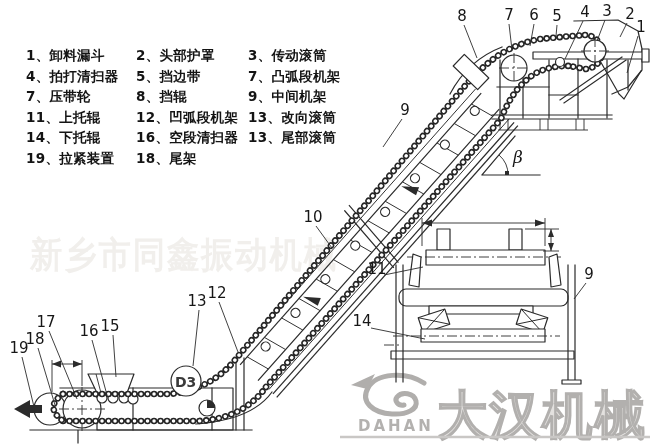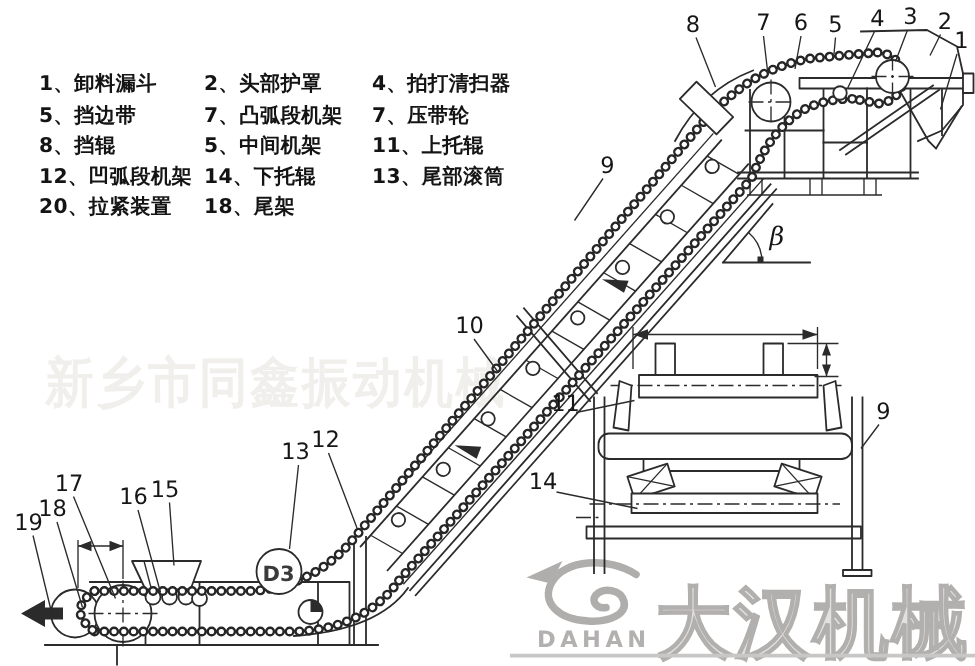--- a/index.html
+++ b/index.html
@@ -25,31 +25,34 @@
   .swirl{stroke:#b0aeac;stroke-width:5;fill:none;stroke-linecap:round;}
 </style>
 </head>
 <body>
 
 <div class="stage">
 
   <div class="parts">
     <span>1、卸料漏斗</span>
     <span>2、头部护罩</span>
+    <span>3、传动滚筒</span>
     <span>4、拍打清扫器</span>
     <span>5、挡边带</span>
     <span>7、凸弧段机架</span>
     <span>7、压带轮</span>
     <span>8、挡辊</span>
-    <span>5、中间机架</span>
+    <span>9、中间机架</span>
     <span>11、上托辊</span>
     <span>12、凹弧段机架</span>
+    <span>13、改向滚筒</span>
     <span>14、下托辊</span>
+    <span>16、空段清扫器</span>
     <span>13、尾部滚筒</span>
-    <span>20、拉紧装置</span>
+    <span>19、拉紧装置</span>
     <span>18、尾架</span>
   </div>
 
   <svg class="diag" width="650" height="444" viewBox="0 0 650 444">
 
     <g>
       <text class="wm-mid" x="30" y="267" textLength="308" lengthAdjust="spacingAndGlyphs">新乡市同鑫振动机械</text>
     </g>
     <g>
       <path class="swirl" d="M424,383 C406,371 376,373 368,388 C360,402 373,413 392,414 C407,415 418,409 416,401 C414,393 402,391 397,397 C394,401 398,406 404,405"></path>

